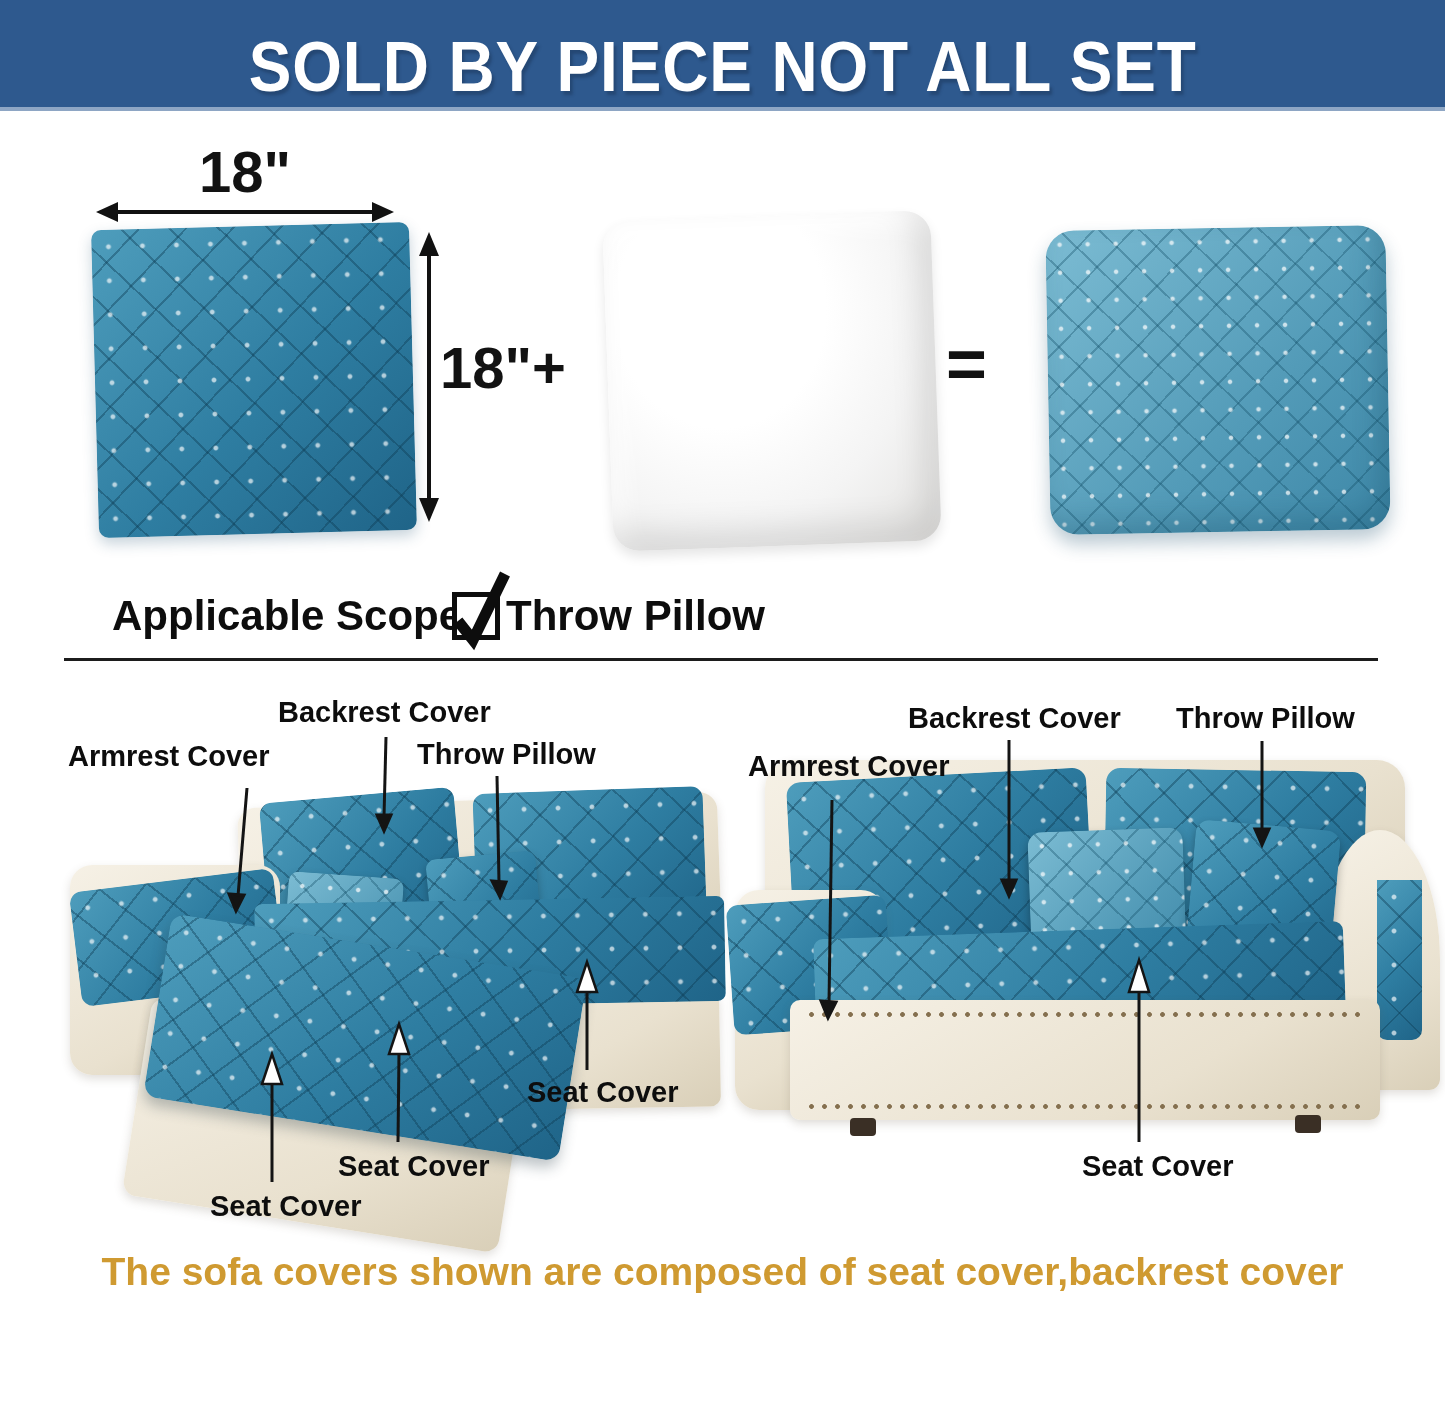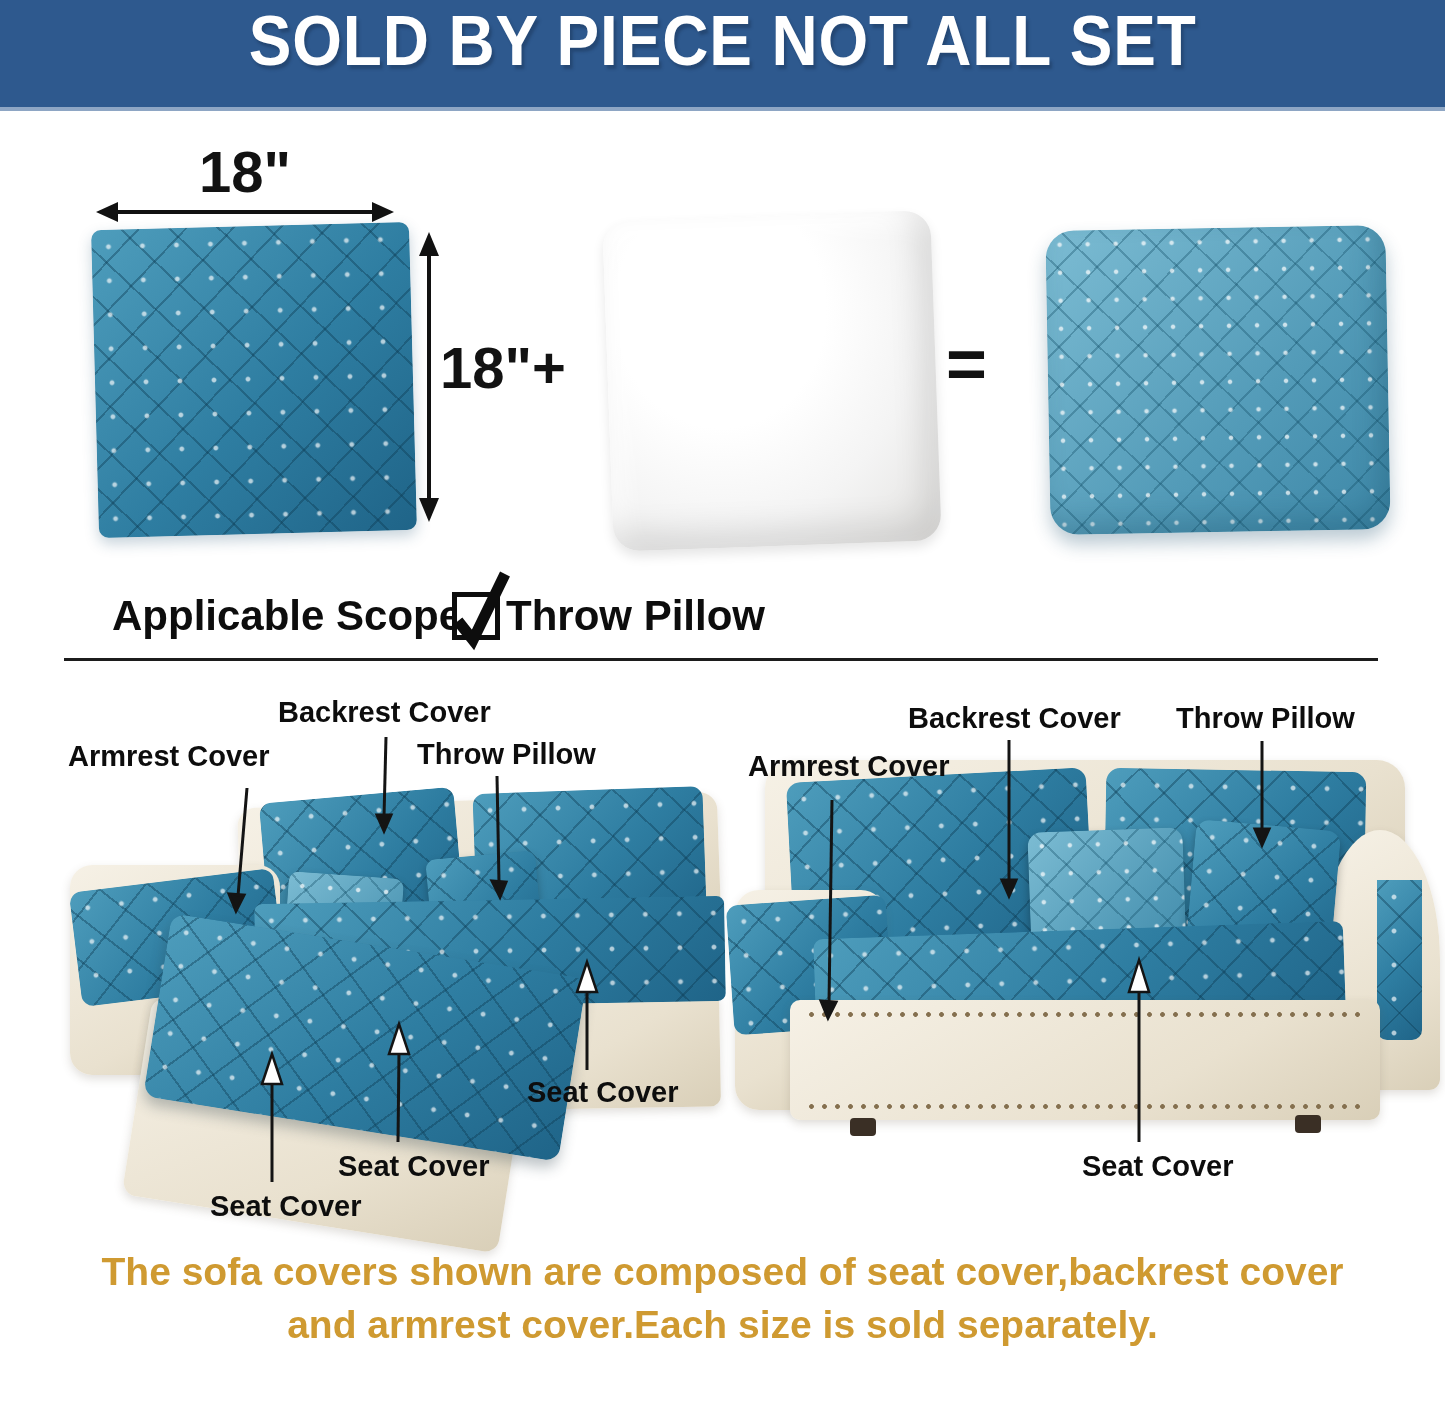--- a/index.html
+++ b/index.html
@@ -6,21 +6,21 @@
   #page {
     position:relative; width:1445px; height:1405px; background:#ffffff;
     font-family:"Liberation Sans", sans-serif; overflow:hidden;
   }
   .abs { position:absolute; }
 
   
   .banner {
     left:0; top:0; width:1445px; height:107px; background:#2e598e;
     border-bottom:4px solid #8ea6c4;
-    display:flex; align-items:flex-start; justify-content:center;
+    display:flex; align-items:flex-end; justify-content:center;
   }
   .banner-text {
     color:#ffffff; font-weight:bold; font-size:71px; white-space:nowrap;
     letter-spacing:1px; transform:scaleX(0.9);
     text-shadow:3px 4px 3px rgba(20,40,70,0.35);
   }
 
   
   .quilt {
     background-color:#2f7fa3;
@@ -196,15 +196,14 @@
   <div class="label" style="left:527px; top:1076px;">Seat Cover</div>
   <div class="label" style="left:338px; top:1150px;">Seat Cover</div>
   <div class="label" style="left:210px; top:1190px;">Seat Cover</div>
 
   <div class="label" style="left:748px;  top:750px;">Armrest Cover</div>
   <div class="label" style="left:908px;  top:702px;">Backrest Cover</div>
   <div class="label" style="left:1176px; top:702px;">Throw Pillow</div>
   <div class="label" style="left:1082px; top:1150px;">Seat Cover</div>
 
   <div class="gold-line" style="top:1250px;">The sofa covers shown are composed of seat cover,backrest cover</div>
-  <div class="gold-line" style="top:1303px;">and armrest cover.Each size is sold separately.</div>
 
 </div>
 
 </body></html>

